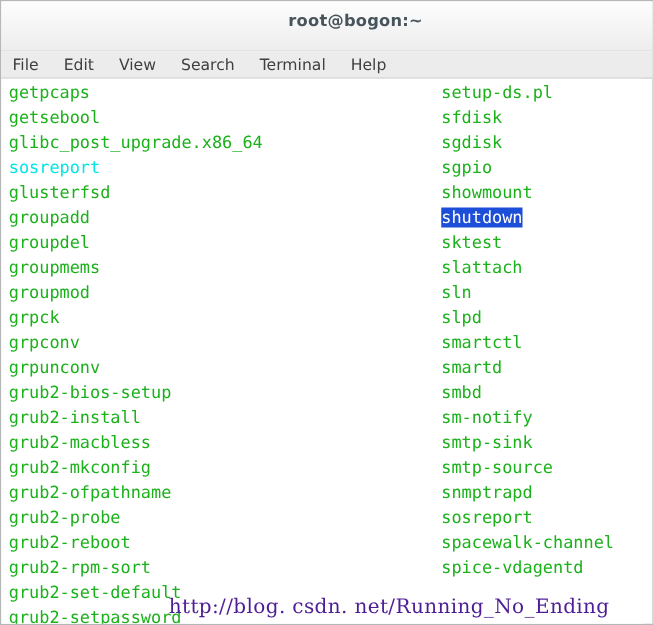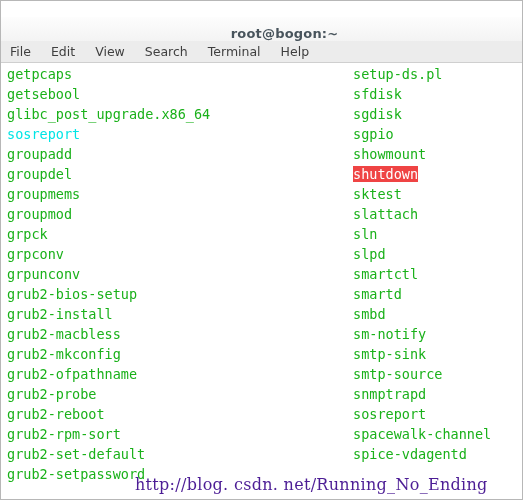--- a/index.html
+++ b/index.html
@@ -15,21 +15,21 @@
     width: 523px;
     height: 500px;
     overflow: hidden;
     background: #ffffff;
     border: 1px solid #b7b7b7;
     box-sizing: border-box;
   }
   
   #titlebar {
     position: absolute;
-    left: 0; top: 16px;
+    left: 0; top: 0;
     width: 523px;
     height: 40px;
     background: linear-gradient(to bottom, #fdfdfd 0%, #f6f6f6 45%, #ededed 100%);
     border-bottom: 1px solid #e2e2e2;
     box-sizing: border-box;
   }
   #title-text {
     position: absolute;
     left: 0;
     top: 9px;
@@ -88,21 +88,21 @@
     white-space: pre;
     letter-spacing: 0px;
   }
   .term-line > span.cell {
     display: inline;
   }
   .dir {
     color: #00e5e5;
   }
   .sel {
-    background: #ef4444;
+    background: #1d4ed8;
     color: #ffffff;
   }
   
   #watermark {
     position: absolute;
     left: 134px;
     top: 474px;
     font-family: "DejaVu Serif", serif;
     font-size: 16px;
     color: #4c1d95;
@@ -129,20 +129,21 @@
     <div class="menu-item">Terminal</div>
     <div class="menu-item">Help</div>
   </div>
 
   <div id="terminal">
     <div class="column" id="col-left">
         <div class="term-line"><span class="cell">getpcaps</span></div>
         <div class="term-line"><span class="cell">getsebool</span></div>
         <div class="term-line"><span class="cell">glibc_post_upgrade.x86_64</span></div>
         <div class="term-line"><span class="cell dir">sosreport</span></div>
+        <div class="term-line"><span class="cell">glusterfsd</span></div>
         <div class="term-line"><span class="cell">groupadd</span></div>
         <div class="term-line"><span class="cell">groupdel</span></div>
         <div class="term-line"><span class="cell">groupmems</span></div>
         <div class="term-line"><span class="cell">groupmod</span></div>
         <div class="term-line"><span class="cell">grpck</span></div>
         <div class="term-line"><span class="cell">grpconv</span></div>
         <div class="term-line"><span class="cell">grpunconv</span></div>
         <div class="term-line"><span class="cell">grub2-bios-setup</span></div>
         <div class="term-line"><span class="cell">grub2-install</span></div>
         <div class="term-line"><span class="cell">grub2-macbless</span></div>

